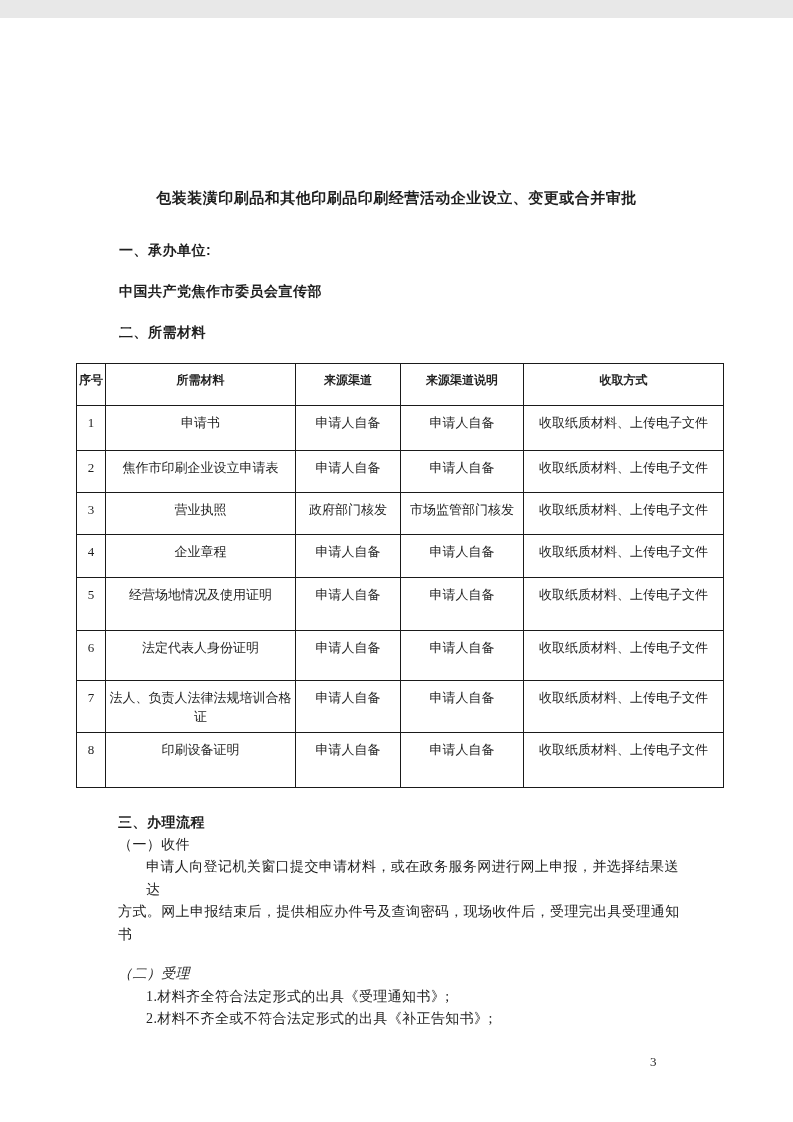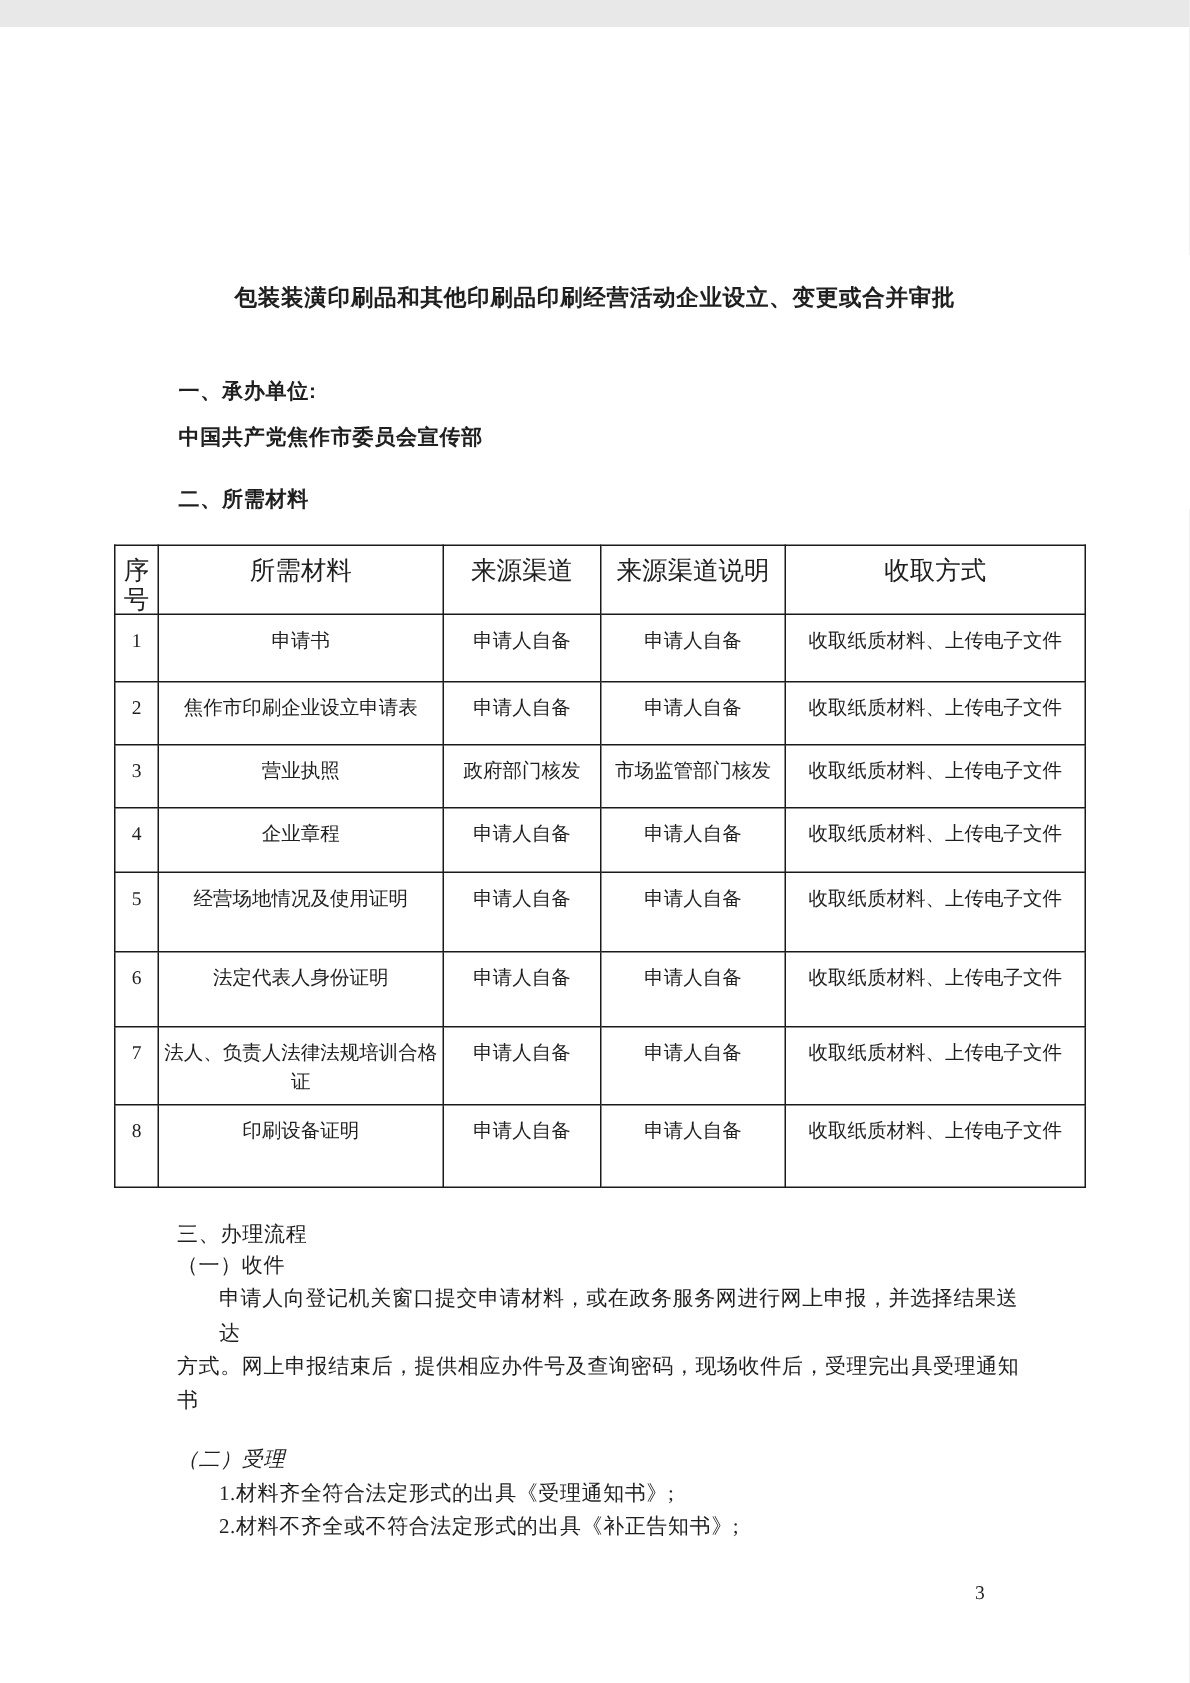--- a/index.html
+++ b/index.html
@@ -27,21 +27,21 @@
     letter-spacing: 0.5px;
   }
   .heading-sans {
     position: absolute;
     left: 119px;
     font-family: "Liberation Sans", "DejaVu Sans", sans-serif;
     font-weight: 700;
     font-size: 14px;
     letter-spacing: 0.5px;
   }
-  .h-organizer { top: 234px; }
+  .h-organizer { top: 224px; }
   .h-org-name  { top: 265px; font-family: Liberation Mono, monospace; }
   .h-materials { top: 306px; }
 
   table.materials {
     position: absolute;
     top: 345px;
     left: 76px;
     width: 647px;
     border-collapse: collapse;
     table-layout: fixed;
@@ -49,22 +49,22 @@
   table.materials th, table.materials td {
     border: 1px solid #1a1a1a;
     vertical-align: top;
     text-align: center;
     font-size: 13px;
     padding-top: 7px;
     line-height: 19px;
     overflow: hidden;
   }
   table.materials th {
-    font-weight: 400;
-    font-size: 17px;
+    font-weight: 700;
+    font-size: 12px;
     height: 42px;
   }
   table.materials td.col-num {
     font-family: "Liberation Serif", "DejaVu Serif", serif;
   }
   table.materials tbody tr:nth-child(1) td { height: 45px; }
   table.materials tbody tr:nth-child(2) td { height: 42px; }
   table.materials tbody tr:nth-child(3) td { height: 42px; }
   table.materials tbody tr:nth-child(4) td { height: 43px; }
   table.materials tbody tr:nth-child(5) td { height: 53px; }
@@ -76,21 +76,21 @@
     position: absolute;
     top: 793px;
     left: 118px;
     width: 568px;
     font-size: 14px;
     letter-spacing: 0.4px;
   }
   .process-block .line { line-height: 22.5px; }
   .process-block .h3 {
     font-family: "Liberation Sans", "DejaVu Sans", sans-serif;
-    font-weight: 400;
+    font-weight: 700;
     letter-spacing: 0.5px;
   }
   .process-block .indent { padding-left: 28px; }
   .process-block .gap { margin-top: 17px; font-style: italic; }
 
   .page-number {
     position: absolute;
     top: 1036px;
     left: 650px;
     font-size: 13px;

